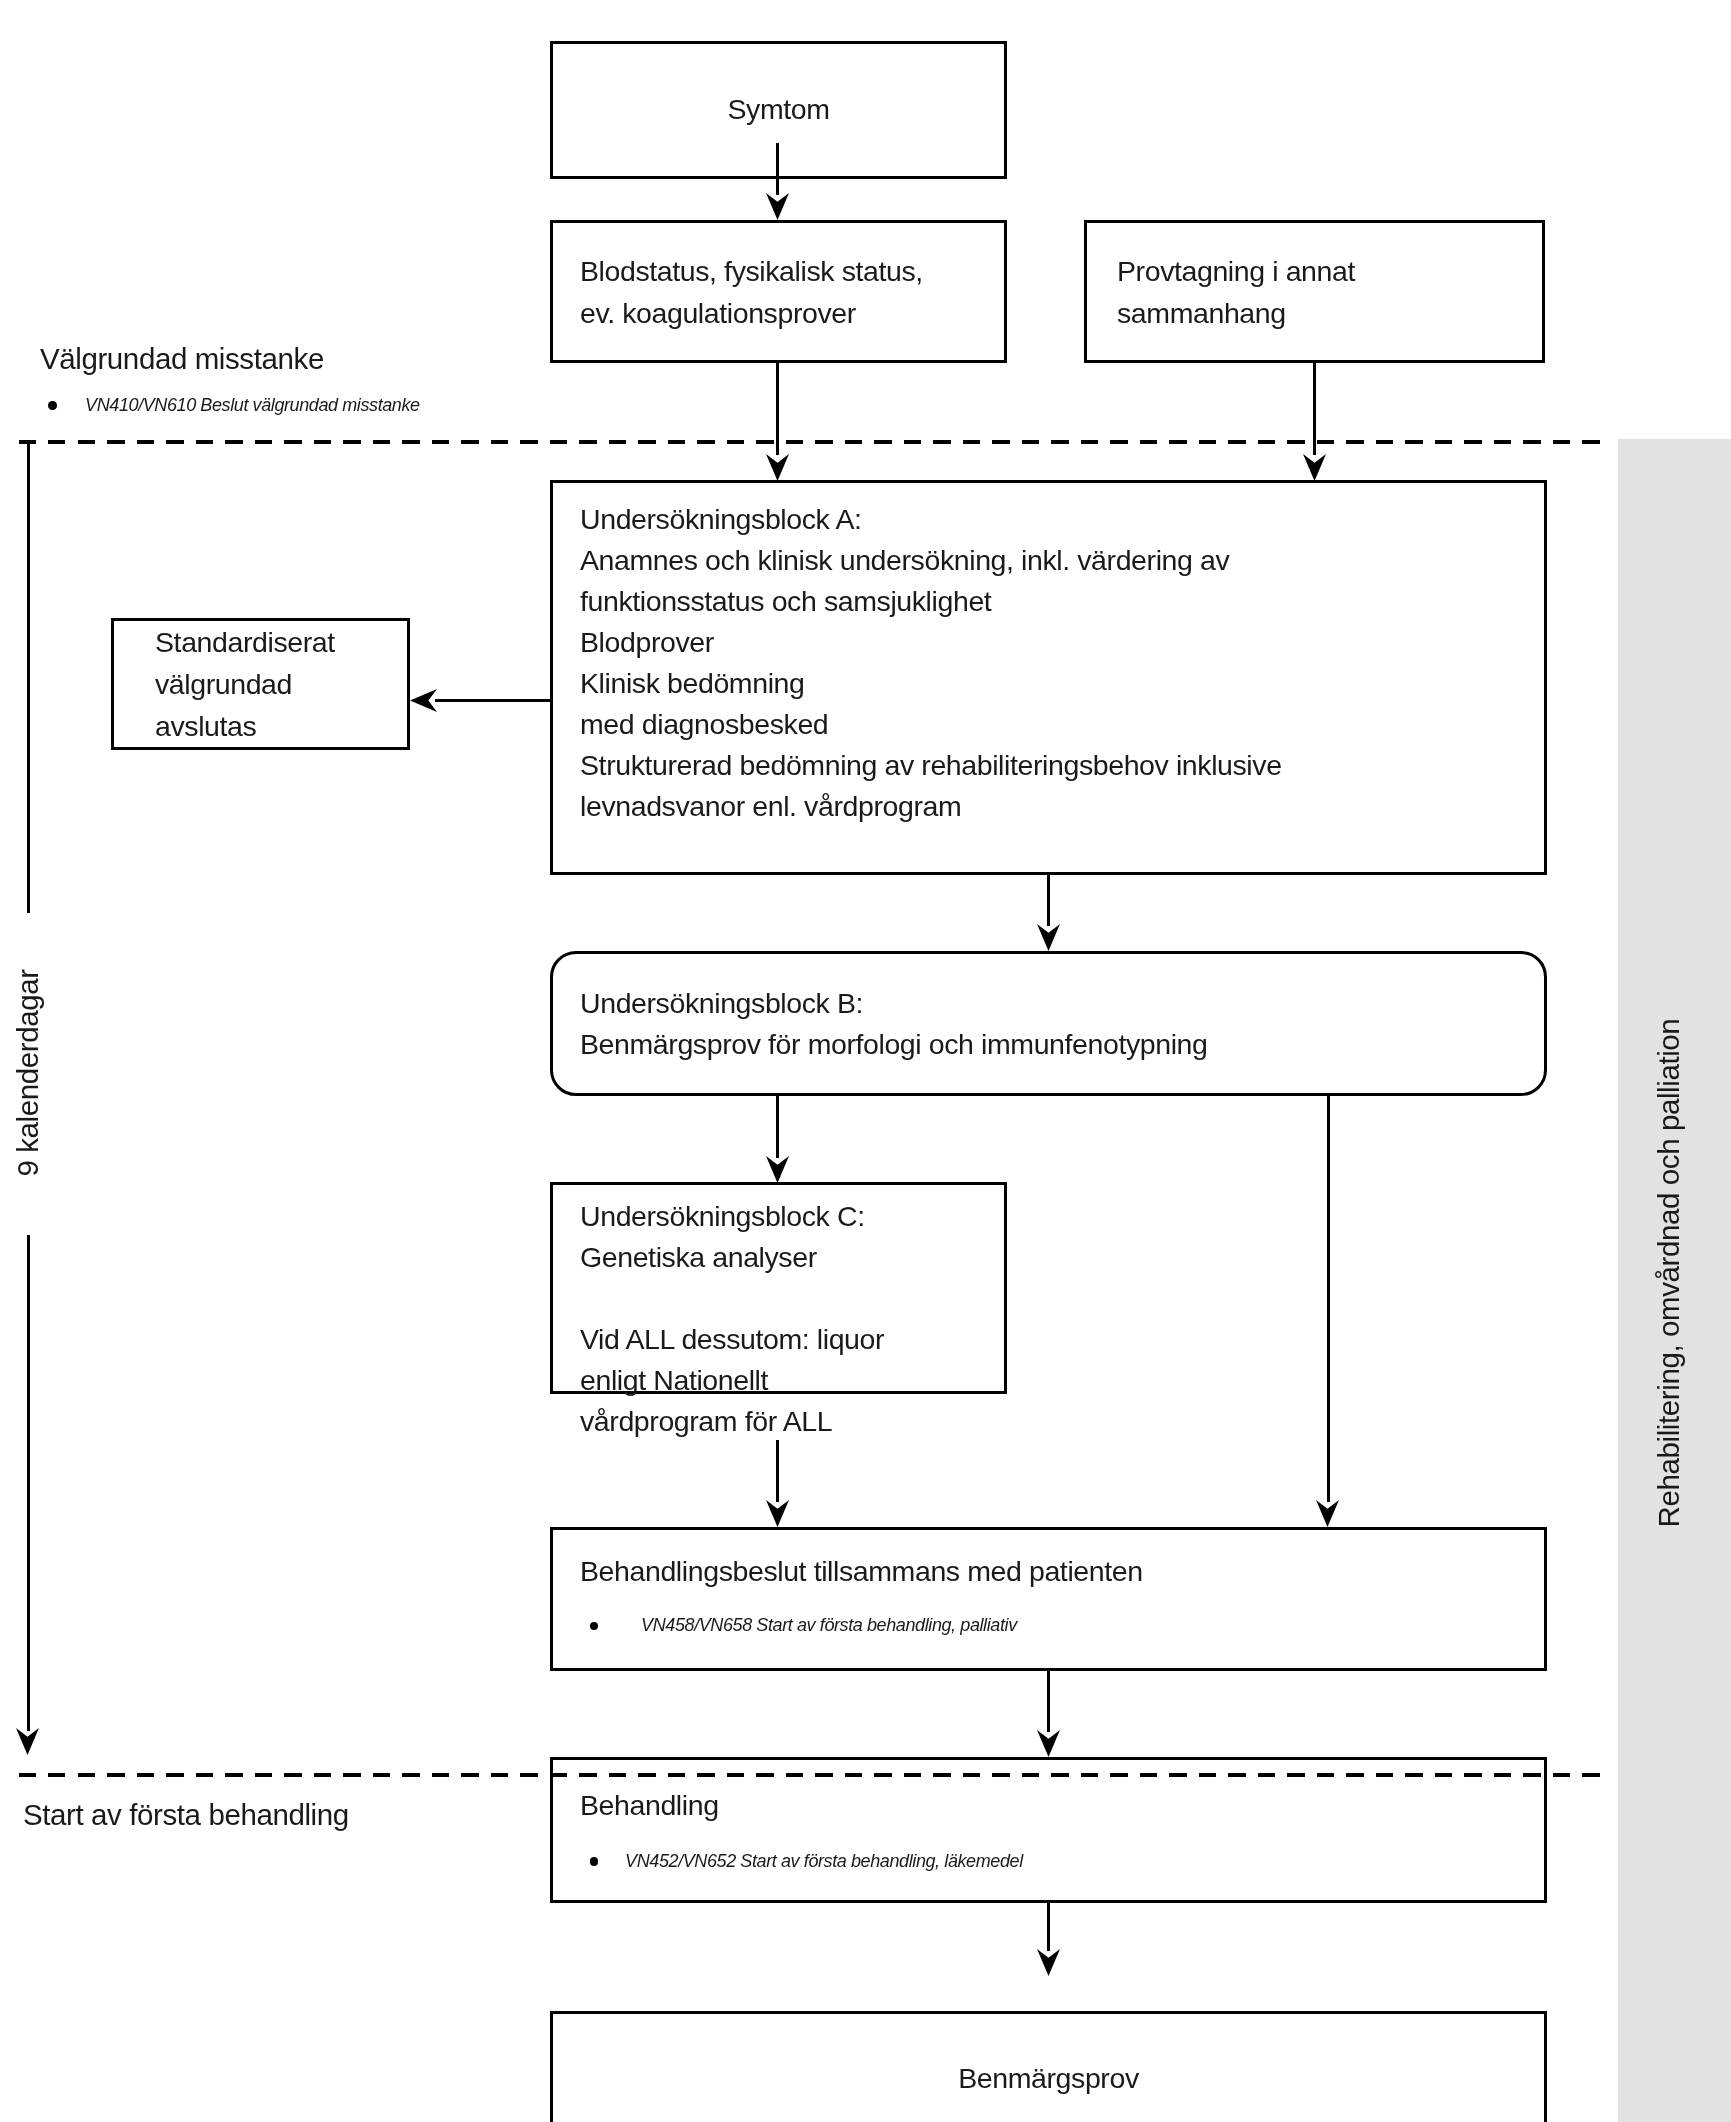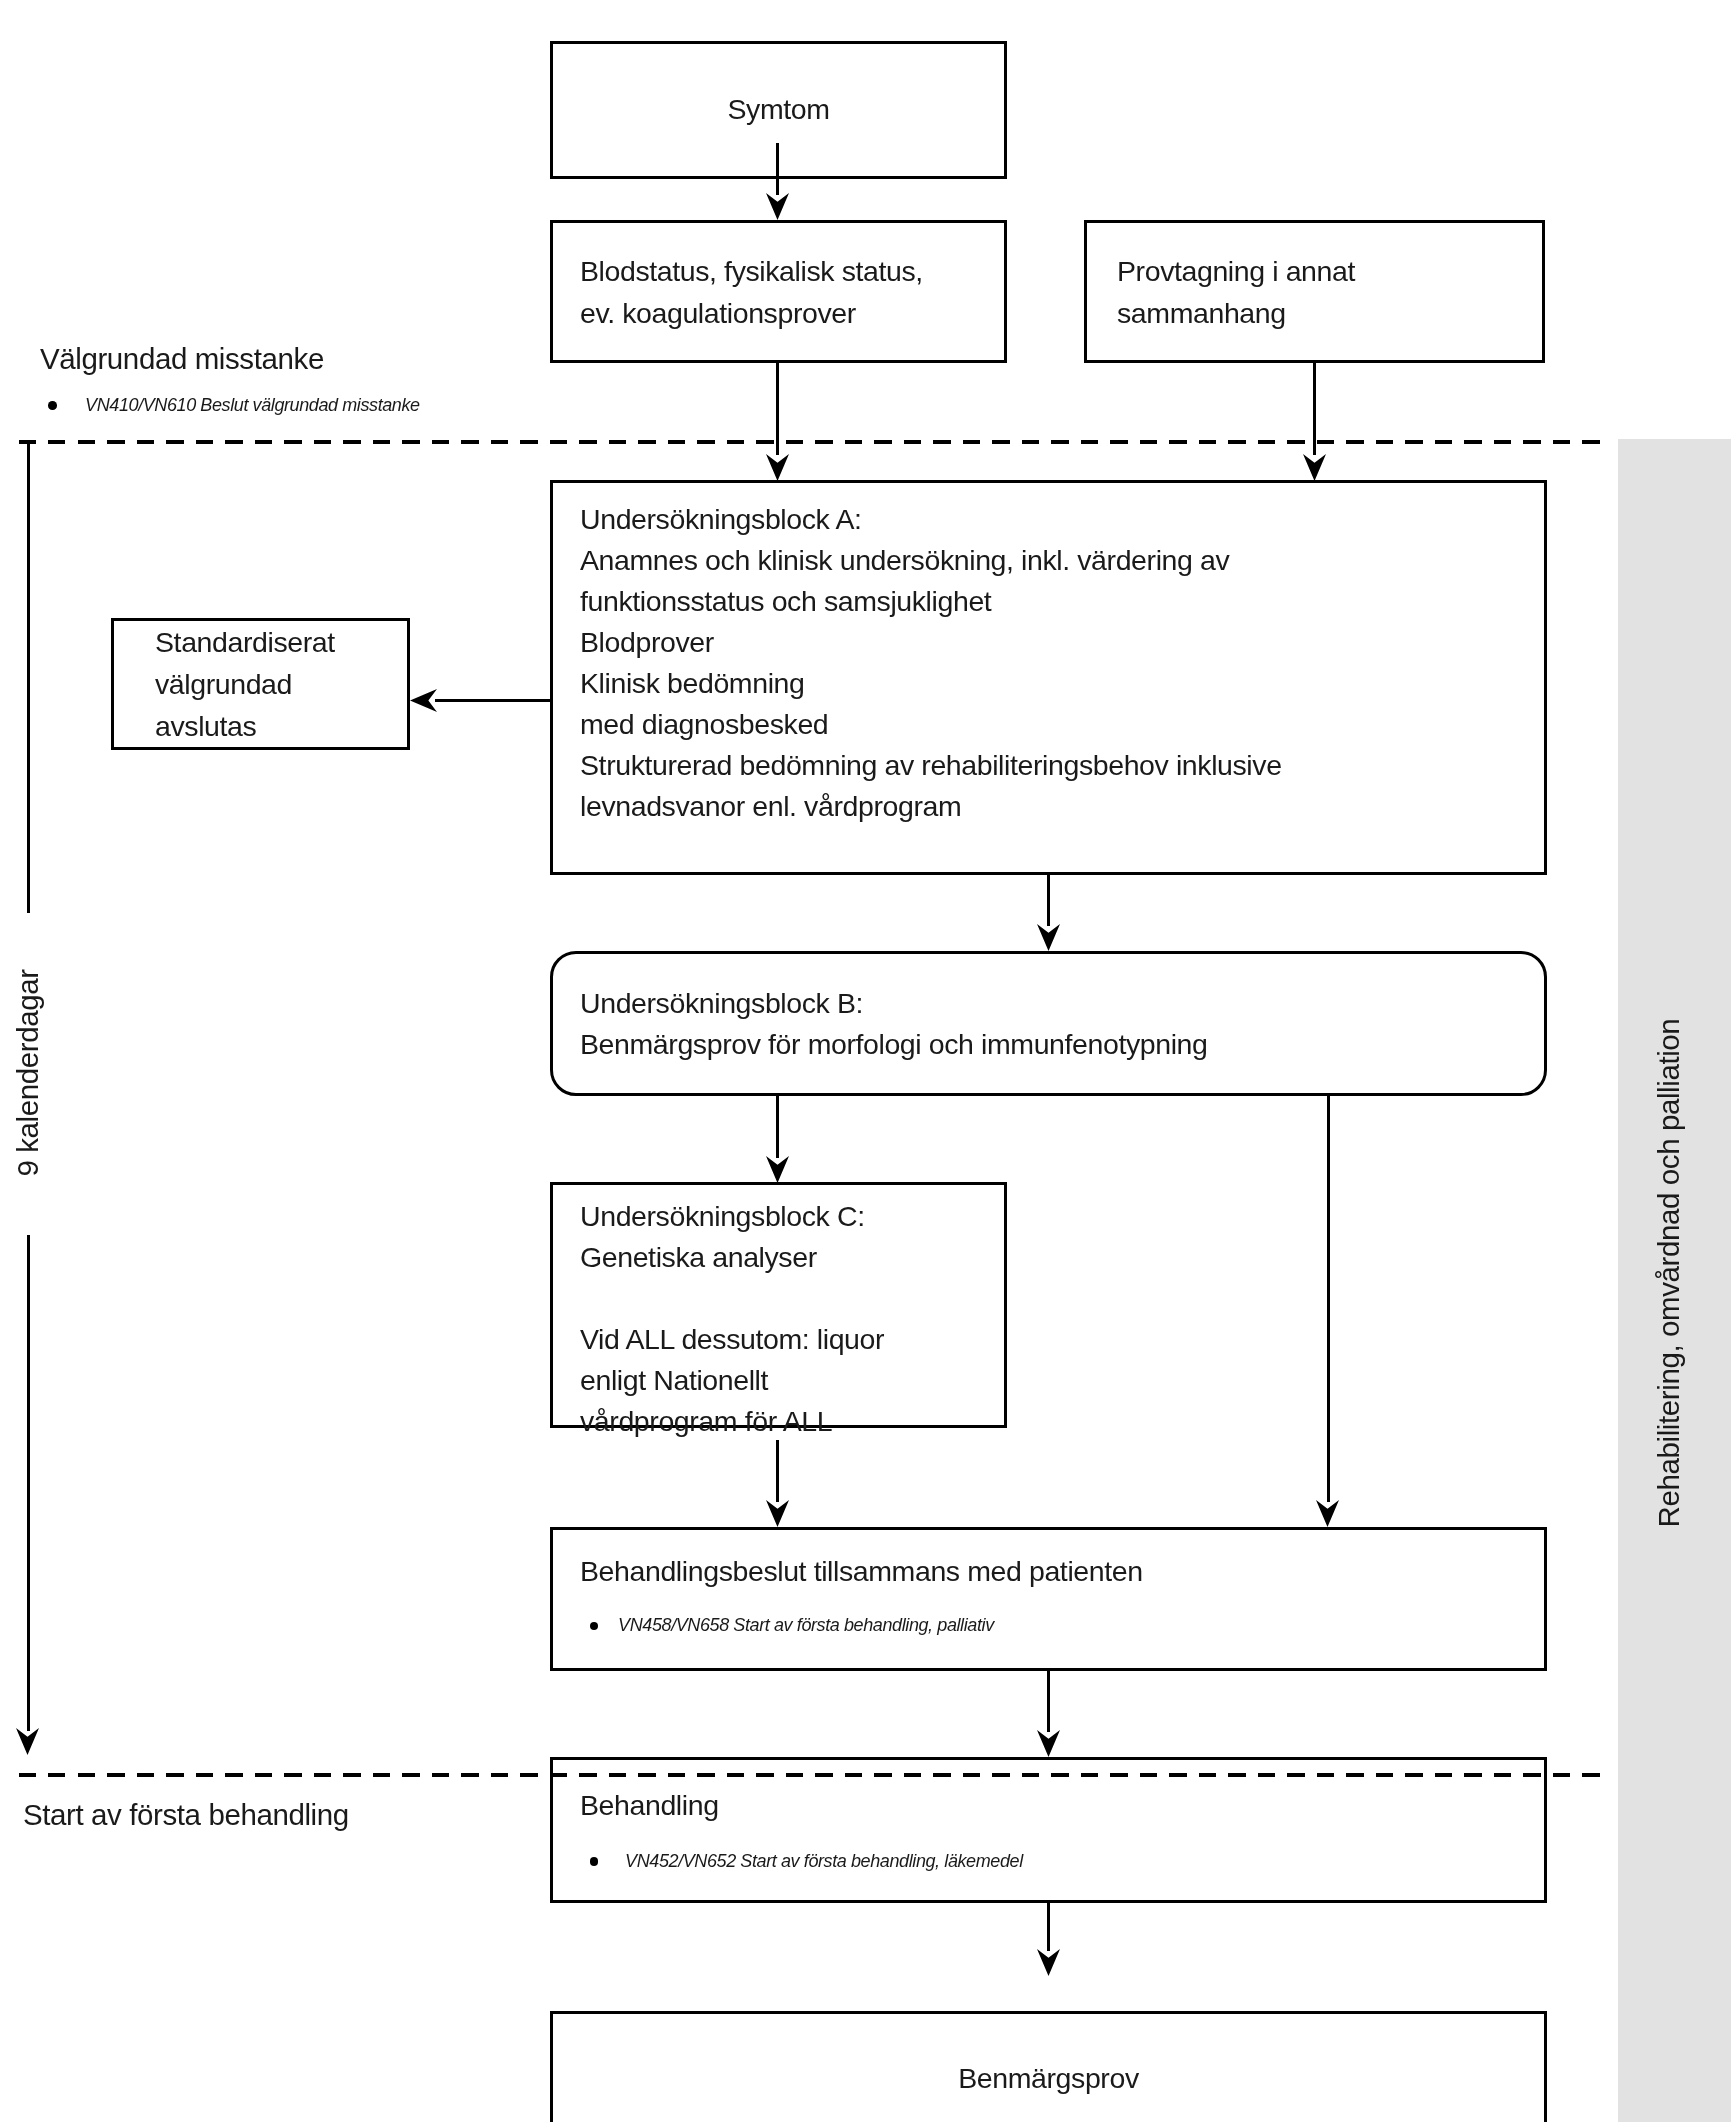--- a/index.html
+++ b/index.html
@@ -105,32 +105,32 @@
     <span class="line">Standardiserat</span>
     <span class="line">välgrundad</span>
     <span class="line">avslutas</span>
   </div>
 
   <div class="box v-center" style="left:550px;top:951px;width:997px;height:145px;padding-left:27px;border-radius:26px;">
     <span class="line">Undersökningsblock B:</span>
     <span class="line">Benmärgsprov för morfologi och immunfenotypning</span>
   </div>
 
-  <div class="box" style="left:550px;top:1182px;width:457px;height:246px;padding:11.4px 9.5px 0 27px;">
+  <div class="box" style="left:550px;top:1182px;width:457px;height:212px;padding:11.4px 9.5px 0 27px;">
     <span class="line">Undersökningsblock C:</span>
     <span class="line">Genetiska analyser</span>
     <span class="line"></span>
     <span class="line">Vid ALL dessutom: liquor</span>
     <span class="line">enligt Nationellt</span>
     <span class="line">vårdprogram för ALL</span>
   </div>
 
   <div class="box" style="left:550px;top:1527px;width:997px;height:144px;padding:21px 9.5px 0 27px;">
     <span class="box-title">Behandlingsbeslut tillsammans med patienten</span>
-    <div class="bullet-row" style="margin-top:13.3px;gap:20px;padding-left:9.5px;">
+    <div class="bullet-row" style="margin-top:13.3px;gap:43px;padding-left:9.5px;">
       <span class="bullet-dot"></span>
       <span class="bullet-text">VN458/VN658 Start av första behandling, palliativ</span>
     </div>
   </div>
 
   <div class="box" style="left:550px;top:1757px;width:997px;height:146px;padding:25px 9.5px 0 27px;">
     <span class="box-title">Behandling</span>
     <div class="bullet-row" style="margin-top:15px;gap:27px;padding-left:9.5px;">
       <span class="bullet-dot"></span>
       <span class="bullet-text">VN452/VN652 Start av första behandling, läkemedel</span>

